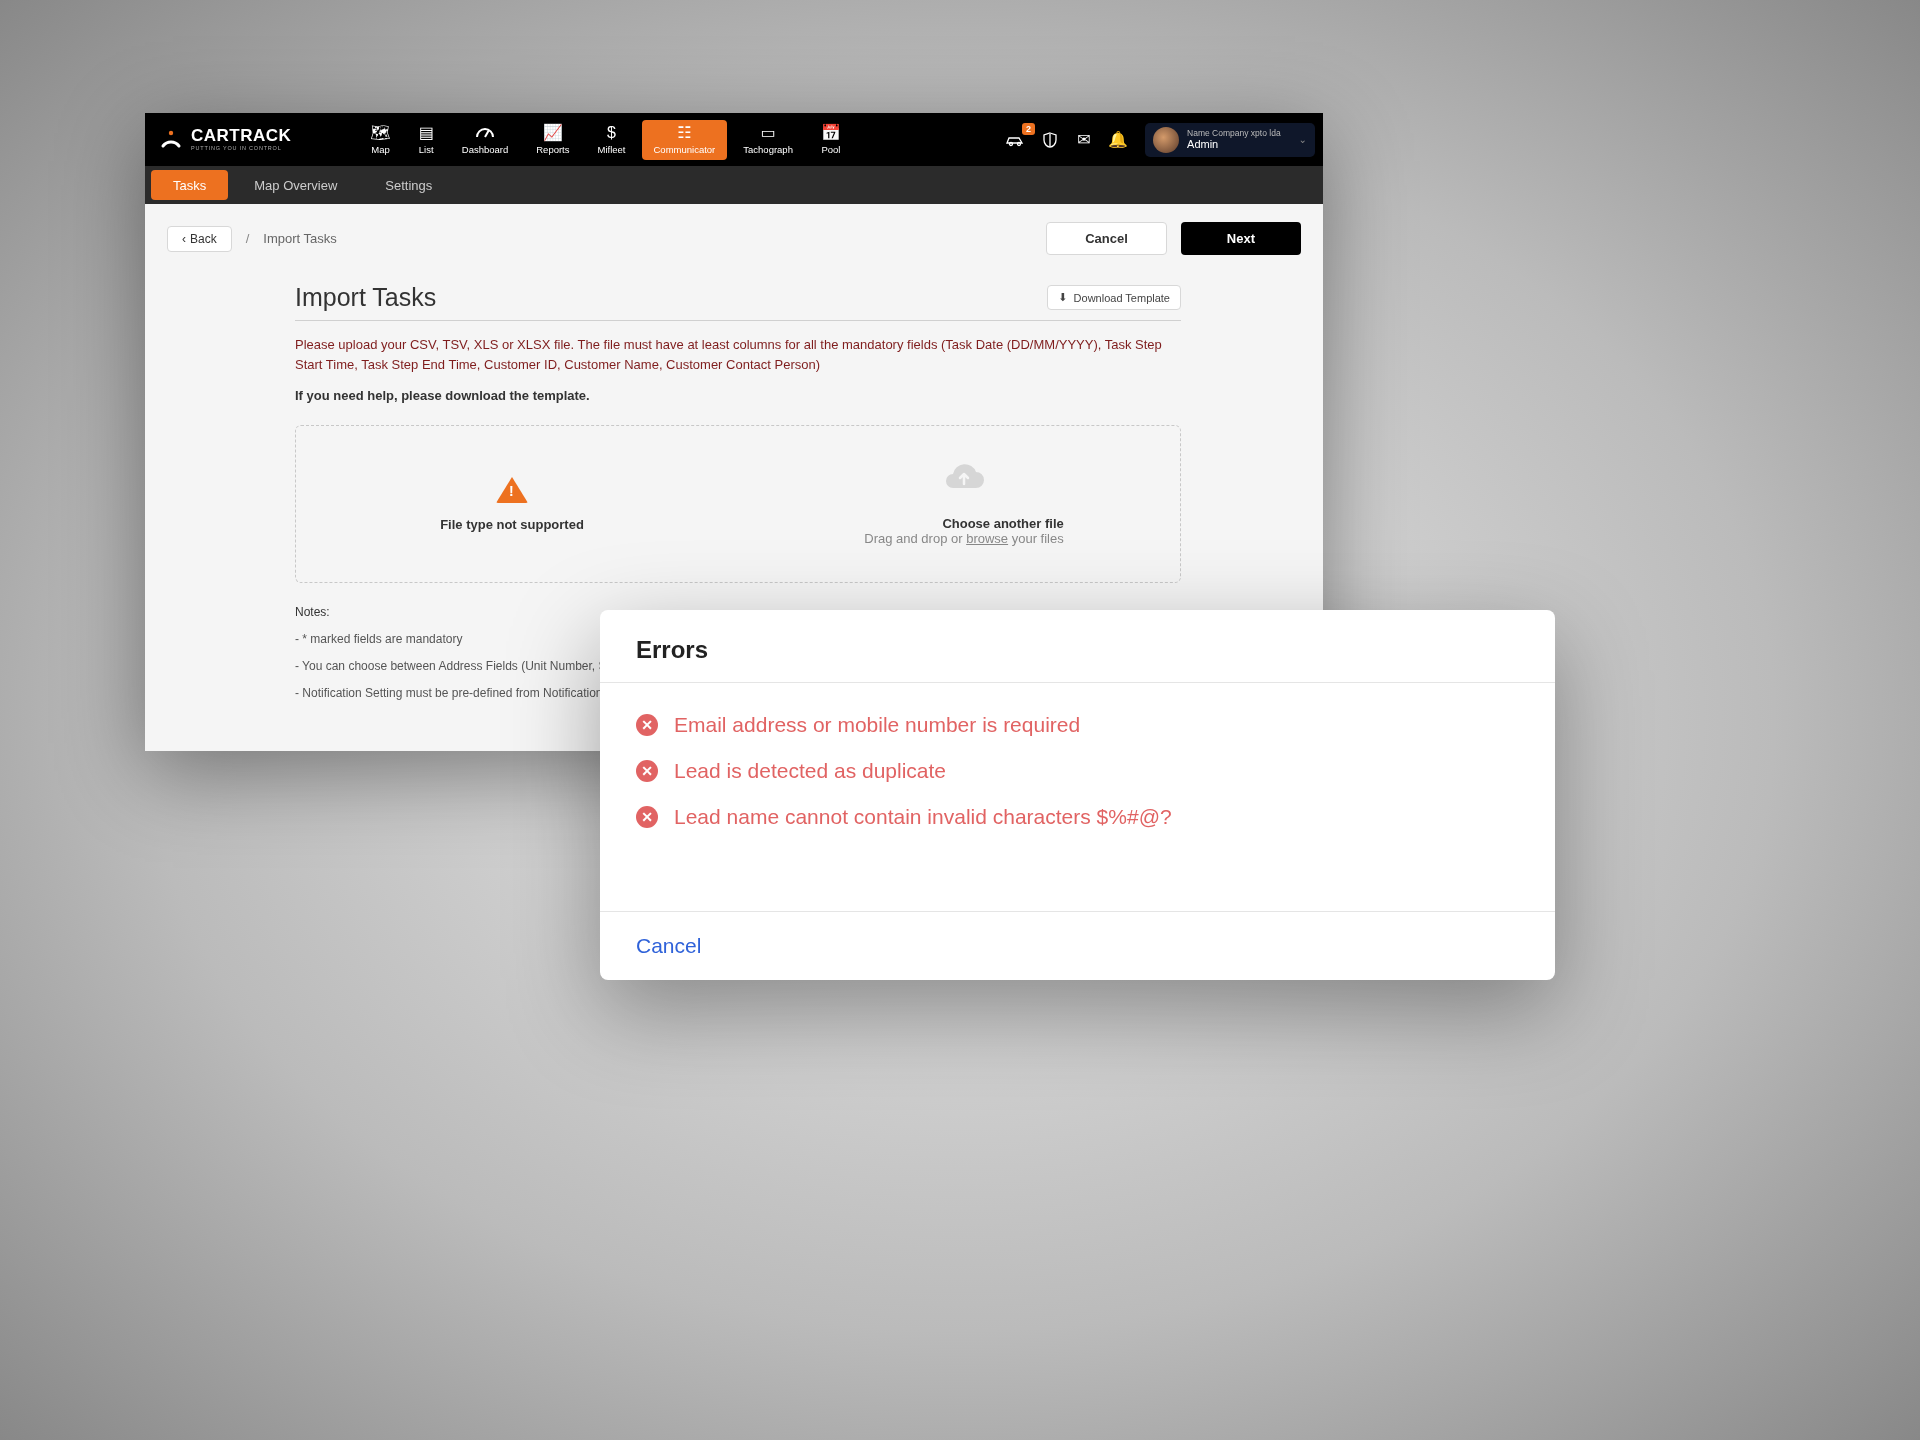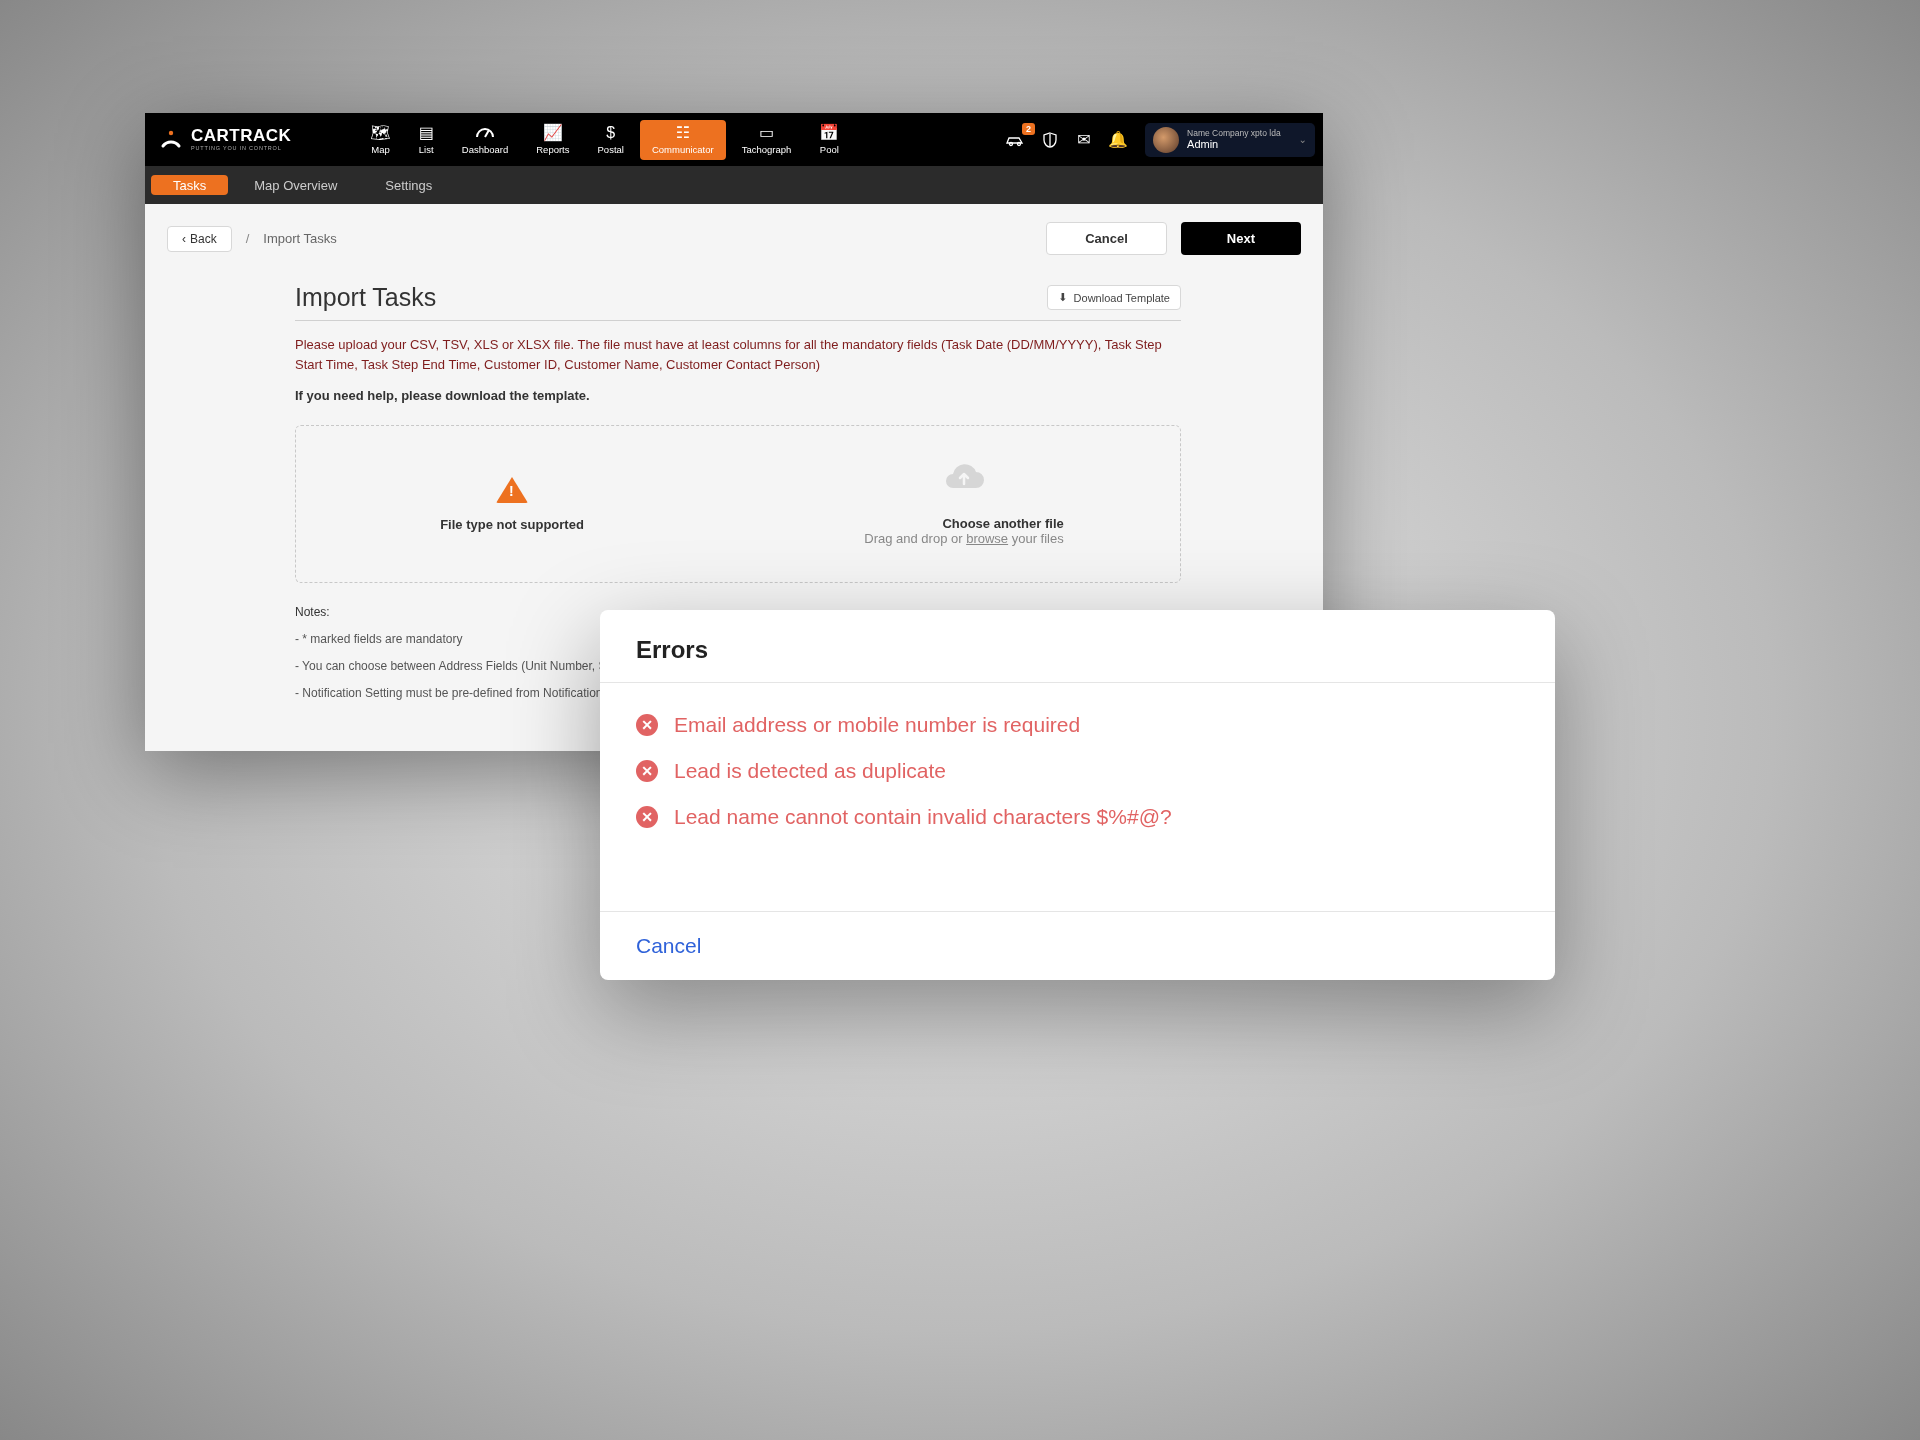--- a/index.html
+++ b/index.html
@@ -83,21 +83,21 @@
   .user-meta .l1 { font-size: 8.5px; color: #bbb; }
   .user-meta .l2 { font-size: 11px; color: #fff; font-weight: 500; }
   .chev { color: #888; font-size: 10px; margin-left: 10px; }
   .subnav {
     background: #2b2b2b; height: 38px;
     display: flex; align-items: center;
     padding-left: 4px;
   }
   .subnav-item {
     color: #ccc; font-size: 13px;
-    padding: 0 22px; height: 20px;
+    padding: 0 22px; height: 30px;
     display: flex; align-items: center;
     border-radius: 4px; margin: 0 2px;
     cursor: pointer;
   }
   .subnav-item.active { background: #ed7120; color: #fff; }
   .content { background: #f5f5f5; padding: 18px 22px 40px 22px; }
   .crumb-row {
     display: flex; align-items: center; justify-content: space-between;
     margin-bottom: 28px;
   }
@@ -222,21 +222,21 @@
               <line x1="9" y1="13" x2="13" y2="6" stroke="#fff" stroke-width="2"></line>
             </svg></span>
           <span>Dashboard</span>
         </div>
       <div class="nav-item">
           <span class="nav-icon">📈</span>
           <span>Reports</span>
         </div>
       <div class="nav-item">
           <span class="nav-icon">$</span>
-          <span>Postal</span>
+          <span>Mifleet</span>
         </div>
       <div class="nav-item active">
           <span class="nav-icon">☷</span>
           <span>Communicator</span>
         </div>
       <div class="nav-item">
           <span class="nav-icon">▭</span>
           <span>Tachograph</span>
         </div>
       <div class="nav-item">

